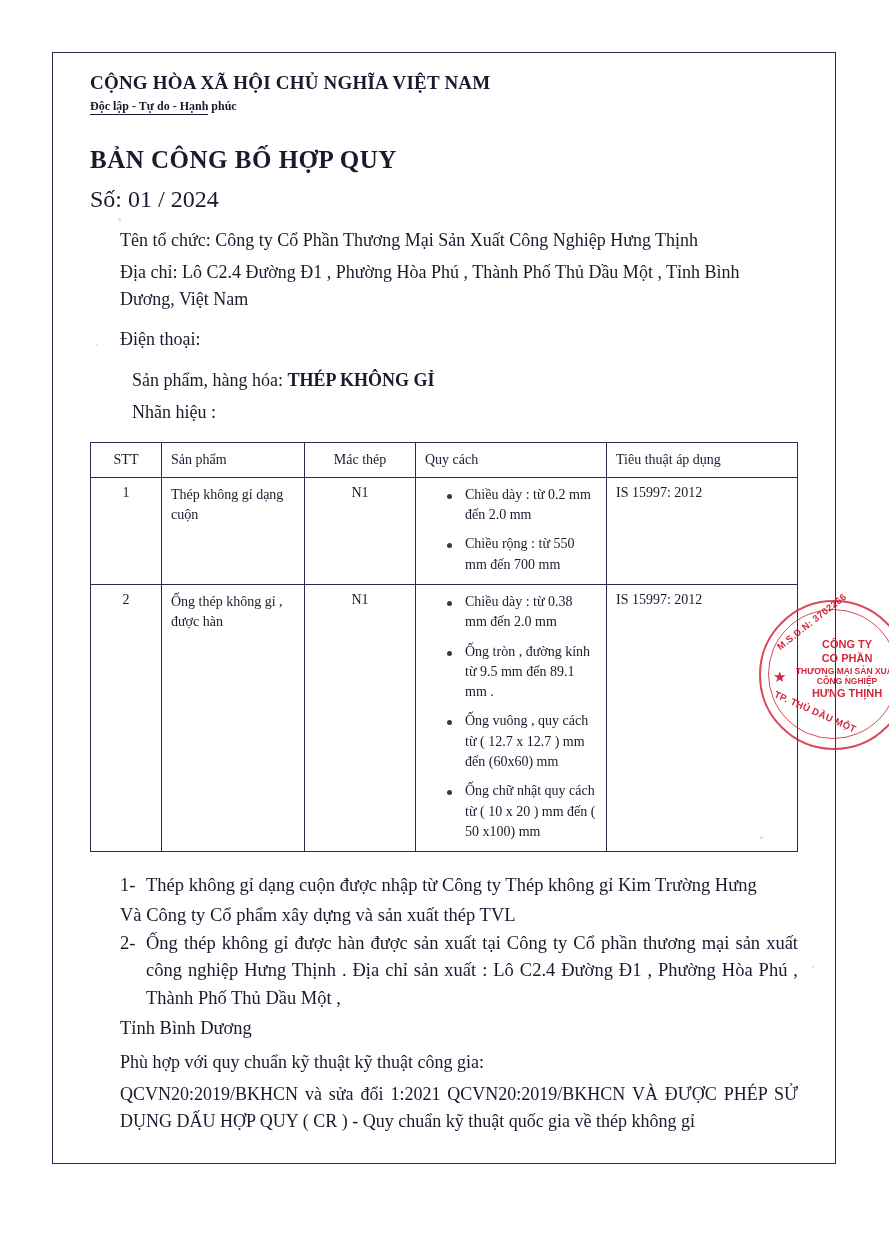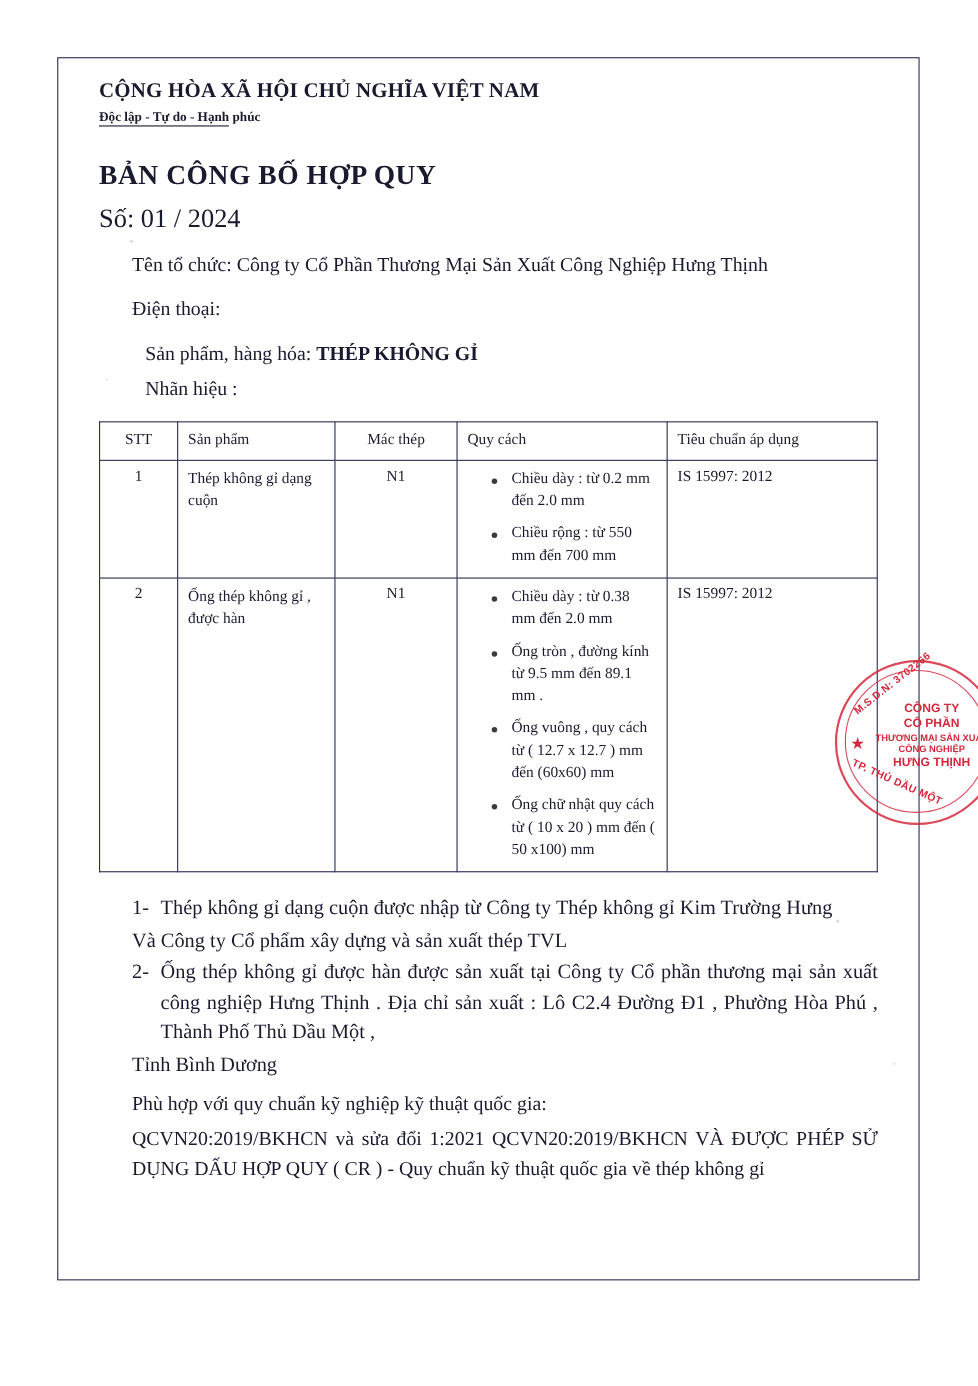--- a/index.html
+++ b/index.html
@@ -234,36 +234,37 @@
 <div class="content">
 
   <div class="center natl-title">CỘNG HÒA XÃ HỘI CHỦ NGHĨA VIỆT NAM</div>
   <div class="center natl-sub"><span class="u">Độc lập - Tự do - Hạnh</span><span> phúc</span></div>
 
   <div class="center doc-title">BẢN CÔNG BỐ HỢP QUY</div>
   <div class="center doc-number">Số: 01 / 2024</div>
 
   <div class="para indent"><span>Tên tổ chức: </span><span>Công ty Cổ Phần Thương Mại Sản Xuất Công Nghiệp Hưng Thịnh</span></div>
 
+  <div class="para indent tight"><span>Địa chỉ: </span><span>Lô C2.4 Đường Đ1 , Phường Hòa Phú , Thành Phố Thủ Dầu Một , Tỉnh Bình Dương, Việt Nam</span></div>
 
   <div class="para indent"><span>Điện thoại:</span><span></span></div>
 
   <div class="para indent2"><span>Sản phẩm, hàng hóa: </span><span class="bold">THÉP KHÔNG GỈ</span></div>
 
   <div class="para indent2 tight"><span>Nhãn hiệu :</span><span></span></div>
 
 
   <table class="spec">
     <thead>
       <tr>
         <th class="col-stt">STT</th>
         <th class="col-sp">Sản phẩm</th>
         <th class="col-mac">Mác thép</th>
         <th class="col-qc">Quy cách</th>
-        <th class="col-tc">Tiêu chuẩn áp dụng</th>
+        <th class="col-tc">Tiêu thuật áp dụng</th>
       </tr>
     </thead>
     <tbody>
       <tr>
         <td class="col-stt center-cell">1</td>
         <td class="col-sp cell-just">Thép không gỉ dạng cuộn</td>
         <td class="col-mac center-cell">N1</td>
         <td class="col-qc">
           <ul class="qc">
             <li>Chiều dày : từ 0.2 mm đến 2.0 mm</li>
@@ -296,21 +297,21 @@
     </div>
     <div class="note-cont">Và Công ty Cổ phẩm xây dựng và sản xuất thép TVL</div>
 
     <div class="note-row">
       <div class="note-num">2-</div>
       <div class="note-body justify-block">Ống thép không gỉ được hàn được sản xuất tại Công ty Cổ phần thương mại sản xuất công nghiệp Hưng Thịnh . Địa chỉ sản xuất : Lô C2.4 Đường Đ1 , Phường Hòa Phú , Thành Phố Thủ Dầu Một ,</div>
     </div>
     <div class="note-cont">Tỉnh Bình Dương</div>
   </div>
 
-  <div class="para indent tight">Phù hợp với quy chuẩn kỹ nghiệp kỹ thuật quốc gia:</div>
+  <div class="para indent tight">Phù hợp với quy chuẩn kỹ thuật kỹ thuật công gia:</div>
   <div class="para indent tight justify-block">QCVN20:2019/BKHCN và sửa đổi 1:2021  QCVN20:2019/BKHCN VÀ ĐƯỢC PHÉP SỬ DỤNG DẤU HỢP QUY ( CR ) -  Quy chuẩn kỹ thuật quốc gia về thép không gỉ</div>
 
 </div>
 
 <div class="seal">
   <div class="ring-outer"></div>
   <div class="ring-inner"></div>
   <div class="star">★</div>
   <div class="arc-text">
     <div class="arc-top">M.S.D.N: 3702266</div>

